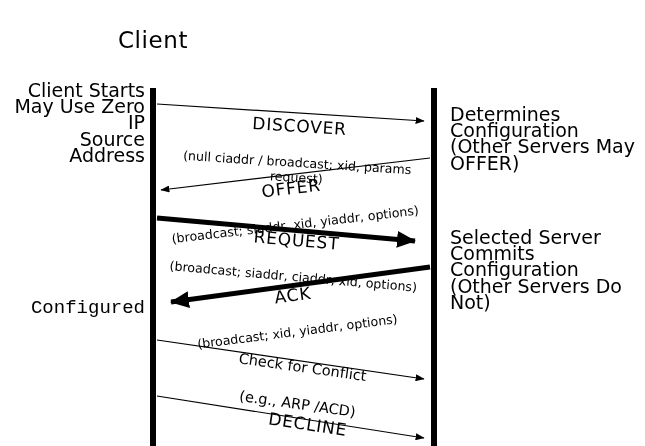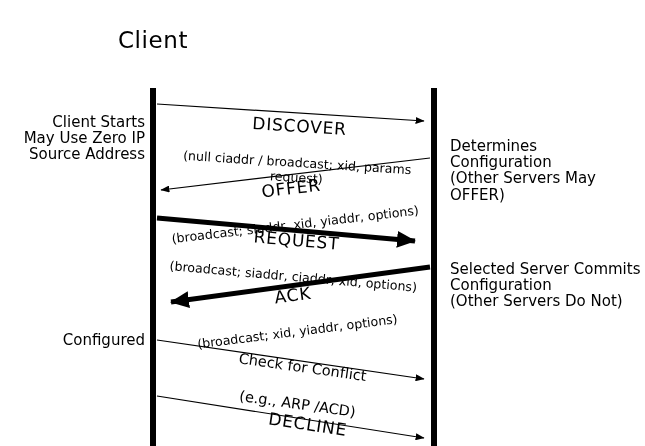--- a/index.html
+++ b/index.html
@@ -31,31 +31,30 @@
     letter-spacing: 0.6px;
     text-align: center;
     white-space: pre-line;
     font-weight: 400;
   }
   #client-title { left: 78px;  top: 28px; width: 150px; text-align: center; }
   #server-title { left: 358px; top: 26px; width: 180px; }
 
   .side-note {
     position: absolute;
-    font-size: 15px;
+    font-size: 19px;
     line-height: 16.2px;
     white-space: pre-line;
-    margin-top: 32px;
   }
   .side-note.left  { text-align: right; }
   .side-note.right { text-align: left;  }
 
   #note-client-starts   { left: 0px;   top: 82px;  width: 145px; }
   #note-collects        { left: 0px;   top: 172px; width: 145px; }
-  #note-configured      { left: 0px;   top: 300px; width: 145px; }
+  #note-configured      { left: 0px;   top: 300px; width: 145px; font-family: Liberation Mono, monospace; }
   #note-verifying       { left: 0px;   top: 333px; width: 145px; }
   #note-determines      { left: 450px; top: 106px; width: 200px; }
   #note-commits         { left: 450px; top: 229px; width: 200px; }
 
   .msg {
     position: absolute;
     white-space: pre-line;
     text-align: center;
     transform-origin: 50% 50%;
   }

